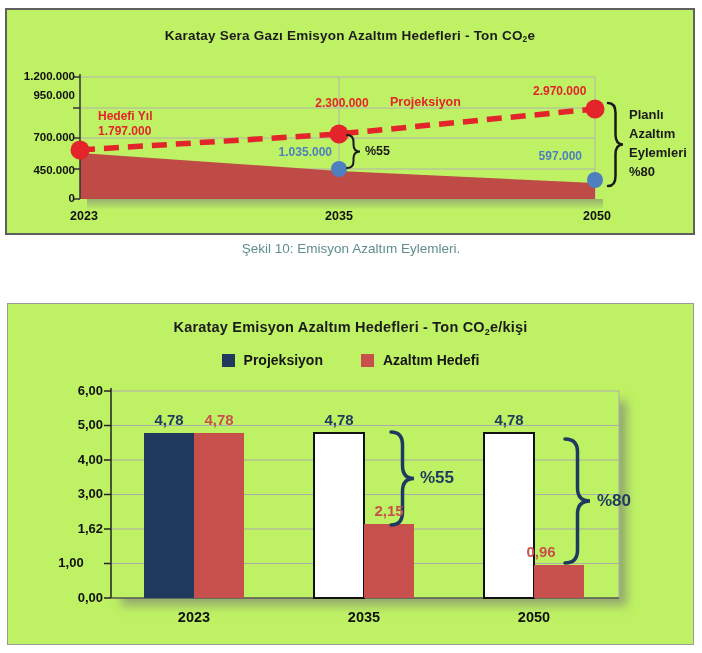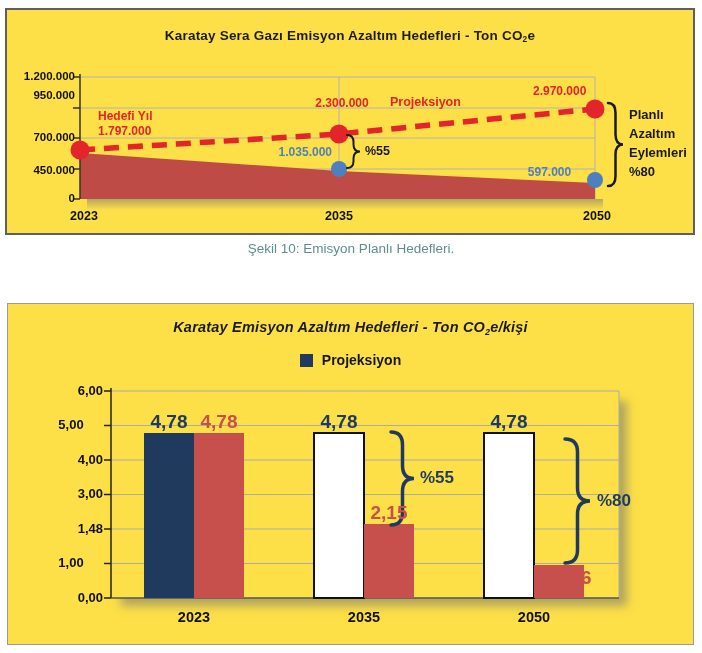--- a/index.html
+++ b/index.html
@@ -1,38 +1,38 @@
 <!DOCTYPE html>
 <html><head>
 <meta charset="utf-8">
 <style>
   html,body{margin:0;padding:0;background:#fff;}
   body{width:702px;height:653px;position:relative;font-family:"Liberation Sans",sans-serif;overflow:hidden;}
   .abs{position:absolute;}
-  .panel{position:absolute;background:#fde047;}
+  .panel{position:absolute;background:#bef264;}
   #panel1{left:5px;top:8px;width:686px;height:223px;border:2px solid #5f5f5f;}
   #panel2{left:7px;top:303px;width:685px;height:340px;border:1.5px solid #9a9a9a;}
   .chart-title{width:100%;text-align:center;font-weight:bold;color:#1c1c1c;letter-spacing:0.2px;}
   #panel1 .chart-title{top:18px;font-size:13.5px;}
-  #panel2 .chart-title{top:15px;font-size:14.5px;font-style:italic;}
+  #panel2 .chart-title{top:15px;font-size:14.5px;}
   .sub{font-size:0.62em;vertical-align:-0.28em;font-weight:bold;}
   .ytick1{font-size:11.5px;font-weight:bold;color:#111;text-align:right;width:62px;left:6px;}
   .xtick1{font-size:12.5px;font-weight:bold;color:#111;text-align:center;width:60px;}
   .ytick2{font-size:13px;font-weight:bold;color:#111;text-align:right;width:64px;left:31px;}
   .xtick2{font-size:14.5px;font-weight:bold;color:#111;text-align:center;width:70px;}
   .red-ann{color:#e3242b;font-weight:bold;font-size:12px;}
   .blue-ann{color:#4e7fbe;font-weight:bold;font-size:12px;}
   .blk-ann{color:#1a1a1a;font-weight:bold;font-size:12.5px;}
   .planli{color:#1a1a1a;font-weight:bold;font-size:13px;line-height:19px;}
   .caption{left:0;top:241px;width:702px;text-align:center;color:#5e8e8c;font-size:13.5px;}
   .legend-row{left:0;top:48px;width:100%;display:flex;justify-content:center;align-items:center;column-gap:38px;}
   .legend-item{display:flex;align-items:center;column-gap:9px;}
   .legend-swatch{width:13px;height:13px;display:inline-block;}
   .legend-label{font-size:14px;font-weight:bold;color:#161616;}
-  .barlabel{font-size:19px;font-weight:bold;text-align:center;width:64px;}
+  .barlabel{font-size:15px;font-weight:bold;text-align:center;width:64px;}
   .navy{color:#1f3a5c;} .redbar{color:#c8504c;}
   .pct{color:#1e3a5f;font-weight:bold;font-size:17px;}
   .shadow-strip{left:80px;top:189px;width:516px;height:11px;
     background:linear-gradient(180deg,rgba(120,120,120,0.55),rgba(255,255,255,0));}
   .plot-shadow{left:103px;top:87px;width:508px;height:207px;background:transparent;
     box-shadow:9px 9px 9px -1px rgba(115,115,115,0.55);}
   svg{position:absolute;left:0;top:0;}
 </style>
 </head>
 <body>
@@ -88,38 +88,42 @@
   <div class="abs xtick1" style="left:47px;top:199px;">2023</div>
   <div class="abs xtick1" style="left:302px;top:199px;">2035</div>
   <div class="abs xtick1" style="left:560px;top:199px;">2050</div>
 
   <div class="abs red-ann" style="left:91px;top:99px;">Hedefi Yıl</div>
   <div class="abs red-ann" style="left:91px;top:114px;text-align:right;">1.797.000</div>
   <div class="abs red-ann" style="left:300px;top:86px;width:70px;text-align:center;">2.300.000</div>
   <div class="abs red-ann" style="left:383px;top:85px;font-size:12.5px;">Projeksiyon</div>
   <div class="abs red-ann" style="left:526px;top:74px;width:70px;">2.970.000</div>
   <div class="abs blue-ann" style="left:255px;top:135px;width:70px;text-align:right;">1.035.000</div>
-  <div class="abs blue-ann" style="left:510px;top:155px;width:65px;text-align:center;">597.000</div>
+  <div class="abs blue-ann" style="left:510px;top:139px;width:65px;text-align:right;">597.000</div>
   <div class="abs blk-ann" style="left:358px;top:134px;">%55</div>
   <div class="abs planli" style="left:622px;top:95px;">Planlı</div>
   <div class="abs planli" style="left:622px;top:114px;">Azaltım</div>
   <div class="abs planli" style="left:622px;top:133px;">Eylemleri</div>
   <div class="abs planli" style="left:622px;top:152px;">%80</div>
 </div>
 
-<div class="abs caption">Şekil 10: Emisyon Planlı Hedefleri.</div>
+<div class="abs caption">Şekil 10: Emisyon Azaltım Eylemleri.</div>
 
 <div id="panel2" class="panel">
 
   <div class="abs chart-title"><span>Karatay Emisyon Azaltım Hedefleri - Ton CO</span><span class="sub">2</span><span>e/kişi</span></div>
 
   <div class="abs legend-row">
     <div class="legend-item">
       <span class="legend-swatch" style="background:#1f3a5c;"></span>
       <span class="legend-label">Projeksiyon</span>
+    </div>
+    <div class="legend-item">
+      <span class="legend-swatch" style="background:#c8504c;"></span>
+      <span class="legend-label">Azaltım Hedefi</span>
     </div>
   </div>
 
   <div class="abs plot-shadow"></div>
 
   <svg width="685" height="340" viewBox="0 0 685 340">
 
     <g stroke="#ababab" stroke-width="1">
       <line x1="103" y1="87" x2="611" y2="87"></line>
       <line x1="103" y1="121.5" x2="611" y2="121.5"></line>
@@ -147,33 +151,33 @@
     <rect x="306" y="129" width="50" height="165" fill="#ffffff" stroke="#111" stroke-width="2"></rect>
     <rect x="356" y="220" width="50" height="74" fill="#c8504c"></rect>
     <rect x="476" y="129" width="50" height="165" fill="#ffffff" stroke="#111" stroke-width="2"></rect>
     <rect x="526" y="261" width="50" height="33" fill="#c8504c"></rect>
 
     <path d="M 383,128 Q 394.5,128 394.5,141 L 394.5,161.5 Q 394.5,174.5 406,174.5 Q 394.5,174.5 394.5,187.5 L 394.5,208 Q 394.5,221 383,221" fill="none" stroke="#1e3a5f" stroke-width="3.5" stroke-linecap="round"></path>
     <path d="M 557,135 Q 569.5,135 569.5,148 L 569.5,184 Q 569.5,197 582,197 Q 569.5,197 569.5,210 L 569.5,246 Q 569.5,259 557,259" fill="none" stroke="#1e3a5f" stroke-width="3.5" stroke-linecap="round"></path>
   </svg>
 
   <div class="abs ytick2" style="top:79px;">6,00</div>
-  <div class="abs ytick2" style="top:113px;text-align:center;">5,00</div>
+  <div class="abs ytick2" style="top:113px;">5,00</div>
   <div class="abs ytick2" style="top:148px;">4,00</div>
   <div class="abs ytick2" style="top:182px;">3,00</div>
-  <div class="abs ytick2" style="top:217px;">1,48</div>
+  <div class="abs ytick2" style="top:217px;">1,62</div>
   <div class="abs ytick2" style="top:251px;text-align:center;">1,00</div>
   <div class="abs ytick2" style="top:286px;">0,00</div>
 
   <div class="abs barlabel navy" style="left:129px;top:107px;">4,78</div>
   <div class="abs barlabel redbar" style="left:179px;top:107px;">4,78</div>
   <div class="abs barlabel navy" style="left:299px;top:107px;">4,78</div>
   <div class="abs barlabel redbar" style="left:349px;top:198px;">2,15</div>
   <div class="abs barlabel navy" style="left:469px;top:107px;">4,78</div>
-  <div class="abs barlabel redbar" style="left:533px;top:239px;margin-top:24px;">0,96</div>
+  <div class="abs barlabel redbar" style="left:501px;top:239px;">0,96</div>
 
   <div class="abs pct" style="left:412px;top:164px;">%55</div>
   <div class="abs pct" style="left:589px;top:187px;">%80</div>
 
   <div class="abs xtick2" style="left:151px;top:305px;">2023</div>
   <div class="abs xtick2" style="left:321px;top:305px;">2035</div>
   <div class="abs xtick2" style="left:491px;top:305px;">2050</div>
 </div>
 
 </body></html>

